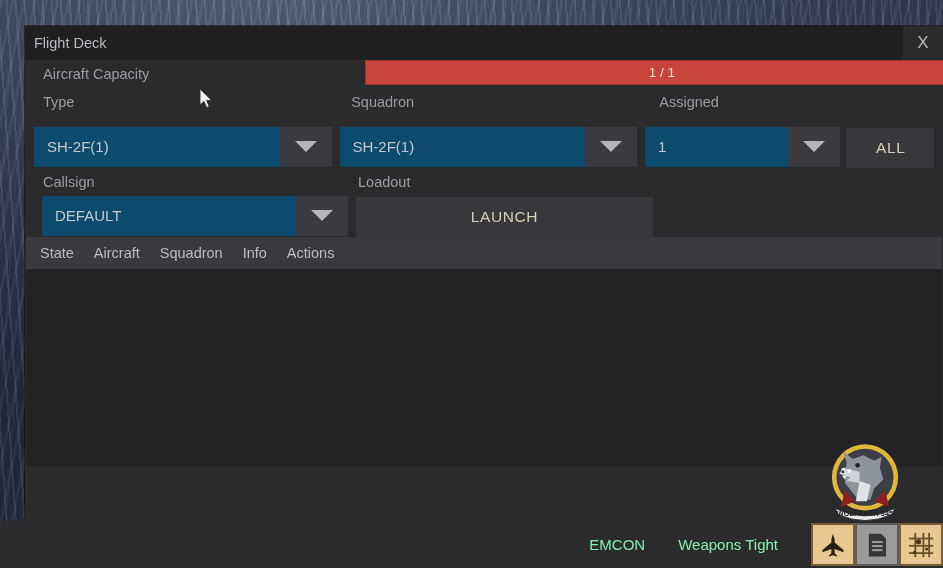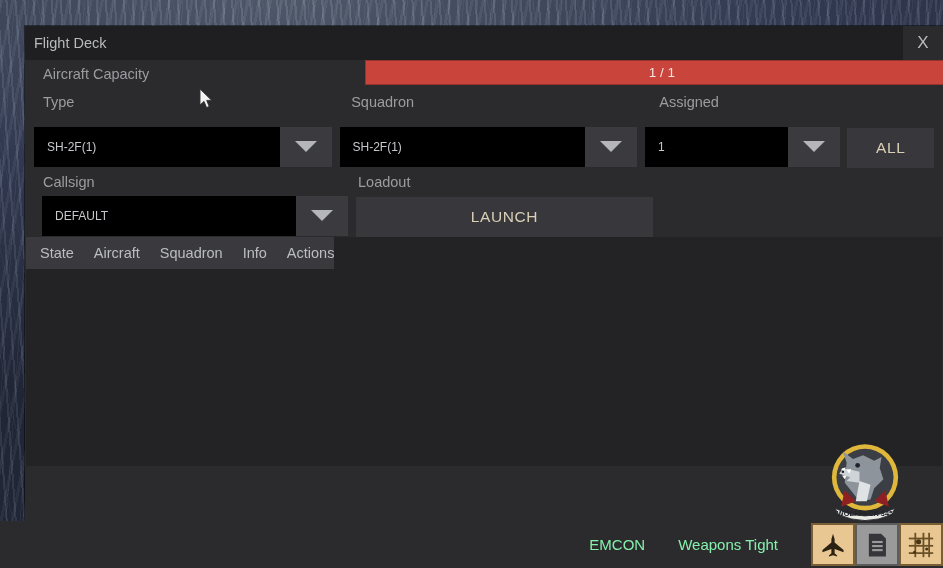--- a/index.html
+++ b/index.html
@@ -88,23 +88,23 @@
 
   .labelrow { display:flex; }
 
   .field {
     display: flex;
     height: 40px;
     margin-bottom: 1px;
   }
   .field .value {
     flex: 1;
-    background: #000000;
+    background: #0c4a6e;
     color: #c7c8cb;
-    font-size: 12px;
+    font-size: 15px;
     display: flex; align-items: center;
     padding-left: 13px;
   }
   .field .arrow {
     width: 52px;
     background: #3b3b3f;
     display:flex; align-items:center; justify-content:center;
     cursor: pointer;
   }
   .caret {
@@ -144,21 +144,21 @@
 
   
   .section-title {
     color: #9b9ca0; font-size: 14.5px;
     padding: 11px 0 6px 9px;
   }
   .table {
     margin: 0 1px 0 1px;
     background: #232326;
     height: 229px;
-    display:flex; flex-direction: row;
+    display:flex; flex-direction: column;
   }
   .thead {
     display: flex;
     background: #3a3a3e;
     height: 32px;
     align-items: center;
     padding-left: 14px;
     gap: 20px;
   }
   .th { color: #bcbdc0; font-size: 14.5px; }

